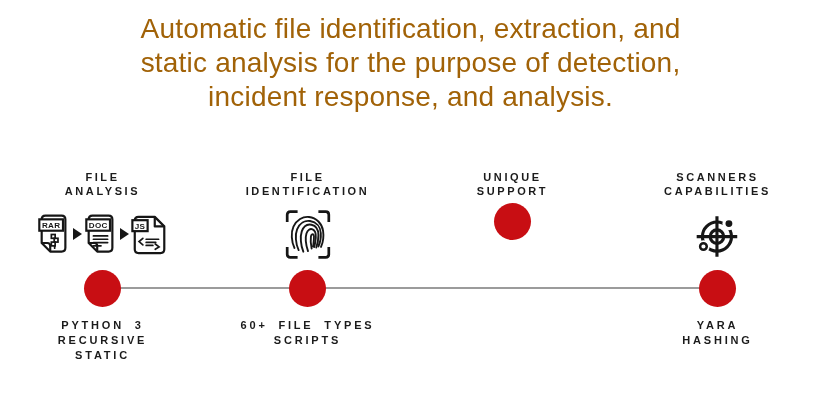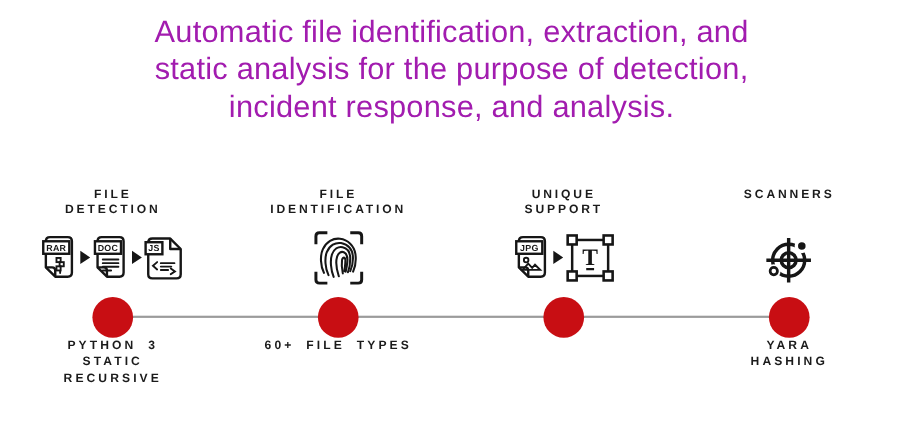--- a/index.html
+++ b/index.html
@@ -2,21 +2,21 @@
 <html><head>
 <meta charset="utf-8">
 <style>
   html,body{margin:0;padding:0;}
   body{
     width:821px;height:405px;overflow:hidden;background:#ffffff;
     font-family:"Liberation Sans", sans-serif;color:#161616;
   }
   .title{
     margin-top:12px;text-align:center;font-size:28px;line-height:34px;
-    font-weight:300;color:#a21caf;letter-spacing:.2px;
+    font-weight:300;color:#a16207;letter-spacing:.2px;
   }
   .timeline{position:relative;width:821px;margin-top:56px;}
   .connector{
     position:absolute;left:102px;top:117px;width:616px;height:2px;
     background:#9b9b9b;
   }
   .cols{
     position:relative;display:grid;grid-template-columns:repeat(4,205px);
     justify-content:start;
   }
@@ -28,21 +28,21 @@
   .heading div{white-space:nowrap;}
   .icon-row{
     height:62px;margin-top:5px;display:flex;align-items:center;
     justify-content:center;gap:1px;
   }
   .dot{
     width:37px;height:37px;border-radius:50%;background:#C80E13;
     margin-top:5px;flex:none;
   }
   .labels{
-    text-align:center;font-size:11px;font-weight:700;
+    margin-top:11px;text-align:center;font-size:11px;font-weight:700;
     letter-spacing:2.8px;line-height:15px;color:#1b1b1b;word-spacing:5px;
   }
   .labels div{white-space:nowrap;}
   .arrow{
     width:0;height:0;border-left:9px solid #161616;
     border-top:6px solid transparent;border-bottom:6px solid transparent;
     flex:none;
   }
   svg{display:block;}
   svg .ln{stroke:#161616;fill:none;stroke-width:2.3;stroke-linejoin:round;}
@@ -62,21 +62,21 @@
   <div>incident response, and analysis.</div>
 </div>
 
 <div class="timeline">
   <div class="connector"></div>
   <div class="cols">
 
     <div class="col">
       <div class="heading">
         <div>FILE</div>
-        <div>DETECTION</div>
+        <div>ANALYSIS</div>
       </div>
       <div class="icon-row">
         <svg width="36" height="47" viewBox="0 0 38 48">
           <path class="ln" d="M10 4 H27 Q31 4 31 8 V38 Q31 42 27 42 H15 L6 33 V8 Q6 4 10 4 Z"></path>
           <path class="ln" d="M6 33 H12 Q15 33 15 36 V42"></path>
           <rect class="box" x="3.5" y="8" width="25" height="12"></rect>
           <text class="lbl" x="16" y="17">RAR</text>
           <rect class="thin" x="16.2" y="24" width="4" height="4"></rect>
           <rect class="thin" x="19.2" y="28" width="4" height="4"></rect>
           <rect class="thin" x="16.2" y="32" width="4" height="4"></rect>
@@ -97,22 +97,22 @@
           <rect class="box" x="2.5" y="9.5" width="16" height="11.5"></rect>
           <text class="lbl" x="10.5" y="18.3">JS</text>
           <path class="thin" d="M13.5 28.5 L9.5 32 L13.5 35.5"></path>
           <path class="thin" d="M17 29.5 H30 M17 32.8 H27 M17 36 H24"></path>
           <path class="thin" d="M26.5 34.5 L30.5 37.5 L26.5 40"></path>
         </svg>
       </div>
       <div class="dot"></div>
       <div class="labels">
         <div>PYTHON 3</div>
+        <div>RECURSIVE</div>
         <div>STATIC</div>
-        <div>RECURSIVE</div>
       </div>
     </div>
 
     <div class="col">
       <div class="heading">
         <div>FILE</div>
         <div>IDENTIFICATION</div>
       </div>
       <div class="icon-row">
         <svg width="52" height="53" viewBox="0 0 50 50">
@@ -120,54 +120,36 @@
           <path class="thin" d="M12 38 C9 32 8.5 23 11 17.5 C14 11 20 7.5 26 8.2 C33 9 38.5 14.5 39.5 21.5 C40.3 27 39.5 32.5 37.5 37"></path>
           <path class="thin" d="M16 40 C13 34 12.5 25 14.5 20 C17 14 22 11.2 27 12 C33 13 37 17.5 37.3 23.5 C37.6 28 36.8 32.5 35 36.5"></path>
           <path class="thin" d="M20.5 41.5 C18 35.5 17.3 27 19 22 C20.8 17 24.5 14.8 28.3 15.6 C32.7 16.6 35 20.5 35 25.5 C35 29.5 34.5 33.5 33 37.5"></path>
           <path class="thin" d="M25 41 C23 35 22.3 28 23.5 24 C24.6 20.6 27 19 29.4 20 C32 21.2 32.8 24 32.5 28 C32.2 31.2 31.8 34 31 37"></path>
           <path class="thin" d="M28.5 38.5 C27.6 34.5 27.4 30 27.8 27 C28.1 25 29.3 24 30.3 25.2 C31.1 26.2 30.8 28.3 30.6 30.4 C30.4 32.4 30.2 34.5 30 36.5"></path>
         </svg>
       </div>
       <div class="dot"></div>
       <div class="labels">
         <div>60+ FILE TYPES</div>
+        <div>SCRIPTS</div>
       </div>
     </div>
 
     <div class="col">
       <div class="heading">
         <div>UNIQUE</div>
         <div>SUPPORT</div>
       </div>
-      <div class="icon-row">
-        <svg width="36" height="47" viewBox="0 0 38 48">
-          <path class="ln" d="M10 4 H27 Q31 4 31 8 V38 Q31 42 27 42 H15 L6 33 V8 Q6 4 10 4 Z"></path>
-          <path class="ln" d="M6 33 H12 Q15 33 15 36 V42"></path>
-          <rect class="box" x="3.5" y="8" width="25" height="12"></rect>
-          <text class="lbl" x="16" y="17">JPG</text>
-          <circle class="thin" cx="13" cy="26" r="2.2"></circle>
-          <path class="thin" d="M9.5 35.5 L15 29.5 L18.8 33.5 L21.5 30.5 L26.5 35.5 Z"></path>
-        </svg>
-        <div class="arrow"></div>
-        <svg width="47" height="47" viewBox="0 0 46 46">
-          <rect x="7" y="7" width="32" height="32" fill="none" stroke="#161616" stroke-width="2.2"></rect>
-          <rect class="box" x="3" y="3" width="8" height="8"></rect>
-          <rect class="box" x="35" y="3" width="8" height="8"></rect>
-          <rect class="box" x="3" y="35" width="8" height="8"></rect>
-          <rect class="box" x="35" y="35" width="8" height="8"></rect>
-          <text x="23" y="29.5" text-anchor="middle" font-family="Liberation Serif, serif" font-weight="700" font-size="21" fill="#161616">T</text>
-          <path d="M19.5 33 H26.5" stroke="#161616" stroke-width="2" fill="none"></path>
-        </svg>
-      </div>
       <div class="dot"></div>
     </div>
 
     <div class="col">
       <div class="heading">
         <div>SCANNERS</div>
+        <div>CAPABILITIES</div>
       </div>
       <div class="icon-row">
         <svg width="52" height="53" viewBox="0 0 50 50">
           <path d="M24 7.5 V46.5 M4.5 27 H43.5" stroke="#161616" stroke-width="3" fill="none"></path>
           <circle cx="24" cy="27" r="14" fill="none" stroke="#161616" stroke-width="3"></circle>
           <circle cx="24" cy="27" r="6.5" fill="none" stroke="#161616" stroke-width="3"></circle>
           <circle cx="35.5" cy="14.5" r="4.8" fill="#161616" stroke="#ffffff" stroke-width="3"></circle>
           <circle cx="11" cy="36.5" r="6" fill="#ffffff"></circle>
           <circle cx="11" cy="36.5" r="3.2" fill="#ffffff" stroke="#161616" stroke-width="2.4"></circle>
         </svg>

